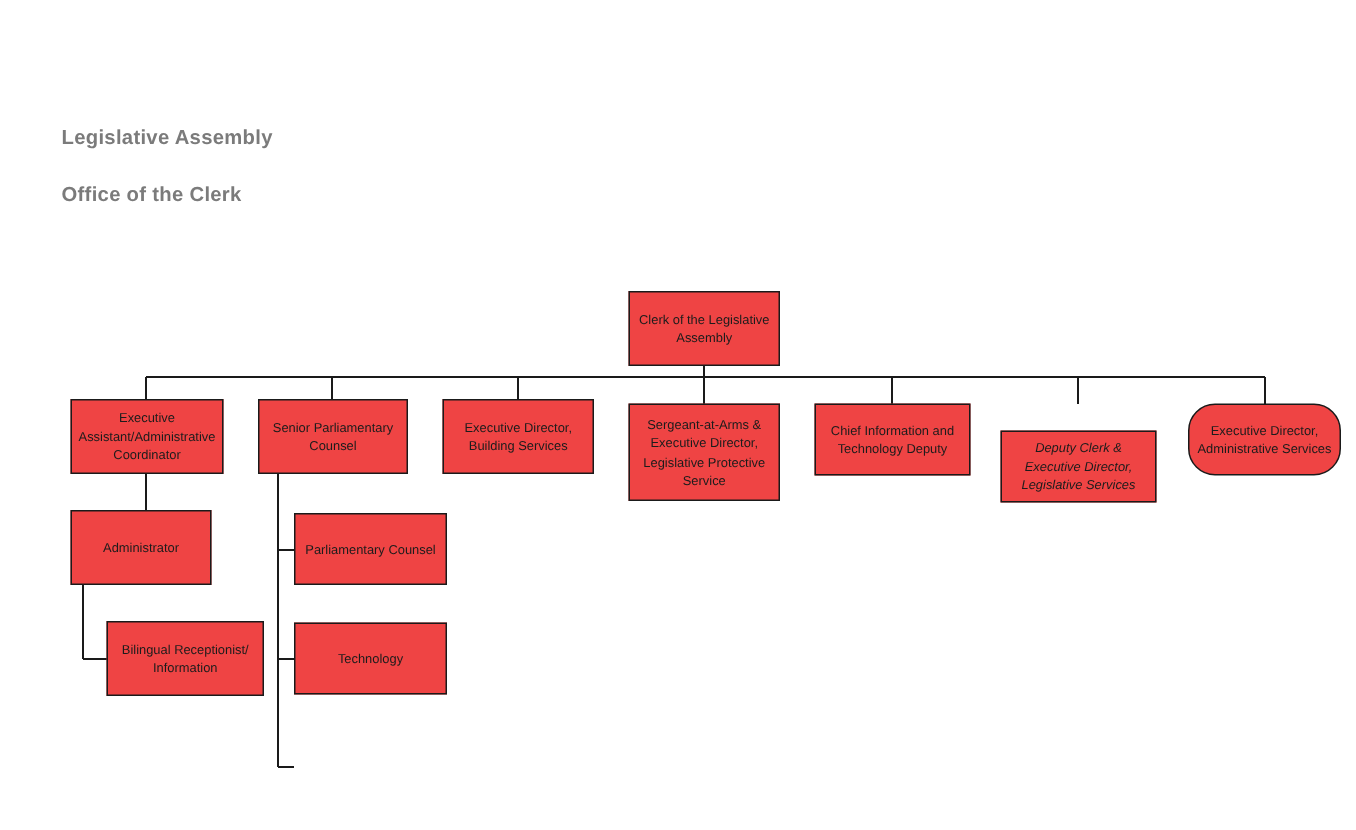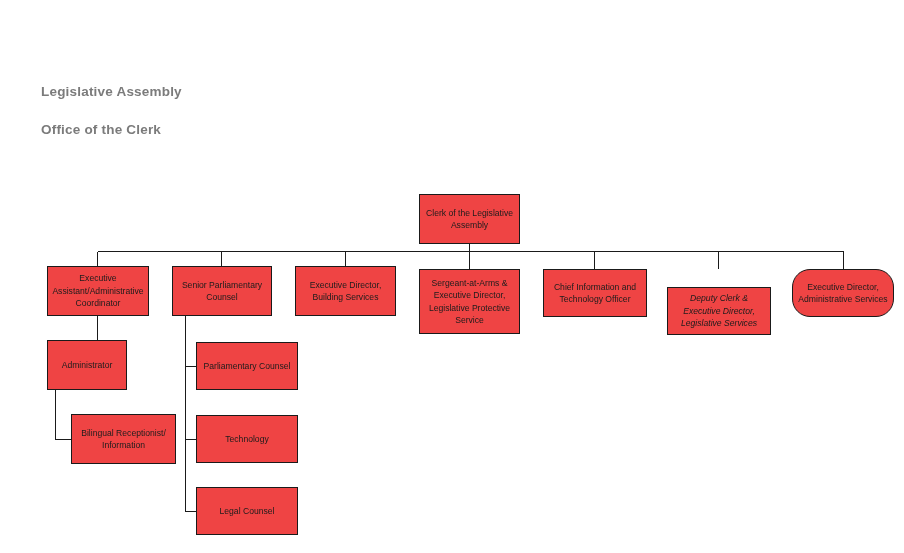--- a/index.html
+++ b/index.html
@@ -110,44 +110,41 @@
 
   <div class="node" style="left:295px; top:223px; width:101px; height:50px;">
     <span>Executive Director, Building Services</span>
   </div>
 
   <div class="node" style="left:419px; top:226px; width:101px; height:65px;">
     <span>Sergeant-at-Arms &amp; Executive Director, Legislative Protective Service</span>
   </div>
 
   <div class="node" style="left:543px; top:226px; width:104px; height:48px;">
-    <span>Chief Information and Technology Officer</span>
+    <span>Chief Information and Technology Deputy</span>
   </div>
 
   <div class="node" style="left:667px; top:244px; width:104px; height:48px;font-style:italic;">
     <span>Deputy Clerk &amp; Executive Director, Legislative Services</span>
   </div>
 
   <div class="node" style="left:792px; top:226px; width:102px; height:48px;border-radius:18px;">
     <span>Executive Director, Administrative Services</span>
   </div>
 
-  <div class="node" style="left:47px; top:297px; width:80px; height:50px;">
+  <div class="node" style="left:47px; top:297px; width:94px; height:50px;">
     <span>Administrator</span>
   </div>
 
   <div class="node" style="left:71px; top:371px; width:105px; height:50px;">
     <span>Bilingual Receptionist/ Information</span>
   </div>
 
   <div class="node" style="left:196px; top:299px; width:102px; height:48px;">
     <span>Parliamentary Counsel</span>
   </div>
 
   <div class="node" style="left:196px; top:372px; width:102px; height:48px;">
     <span>Technology</span>
   </div>
 
-  <div class="node" style="left:196px; top:444px; width:102px; height:48px;">
-    <span>Legal Counsel</span>
-  </div>
 
 </div>
 
 </body></html>

